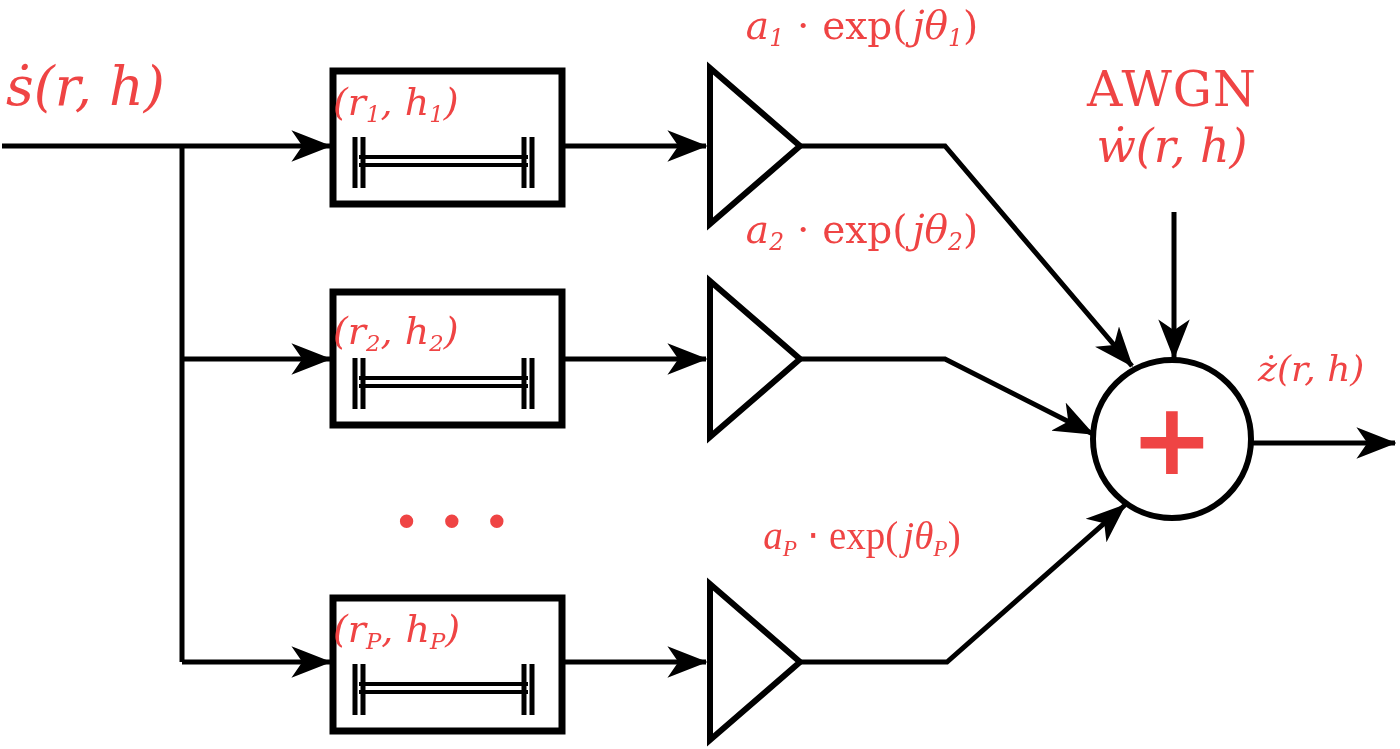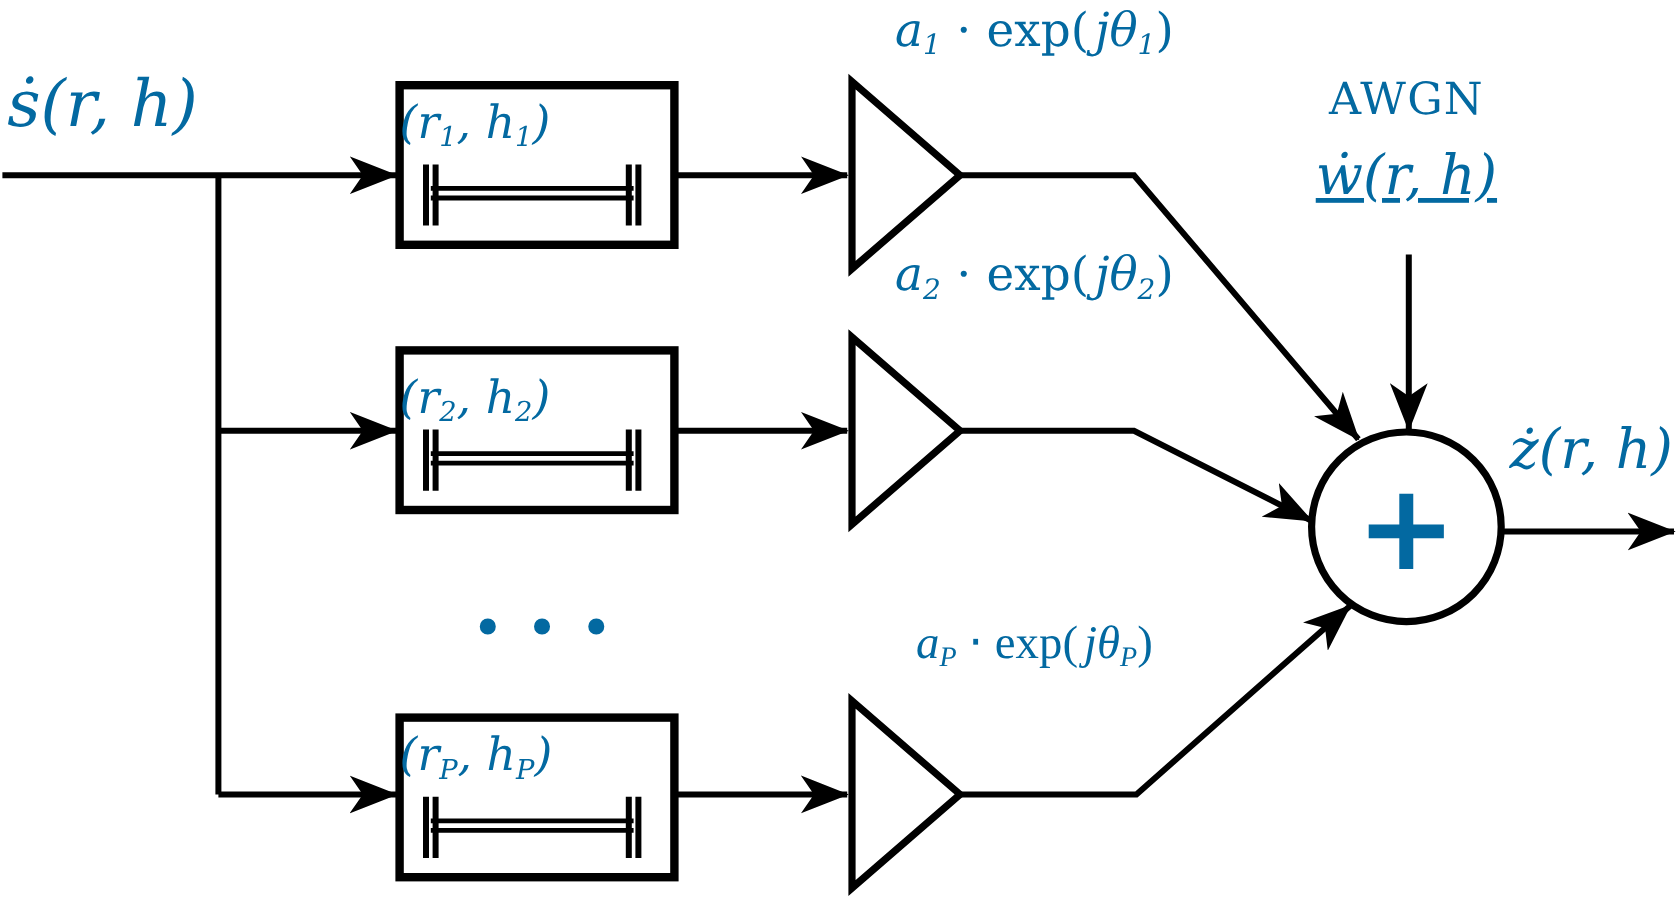--- a/index.html
+++ b/index.html
@@ -7,40 +7,40 @@
     position: relative;
     width: 1400px;
     height: 749px;
     background: #ffffff;
     overflow: hidden;
     font-family: "DejaVu Serif", "Liberation Serif", serif;
   }
   .canvas svg { position: absolute; left: 0; top: 0; }
   .lbl {
     position: absolute;
-    color: #0369a1;
+    color: #ef4444;
     font-style: italic;
     white-space: nowrap;
     line-height: 1.15;
   }
   .rm { font-style: normal; }
   .sub { font-size: 0.60em; vertical-align: -0.30em; }
   .gain-j { margin-left: 5px; }
   .input-label  { left: 6px;  top: 56px;  font-size: 54px; }
   .delay-label  { left: 333px; width: 229px; font-size: 38px; }
   .delay-label-1 { top: 81px; }
   .delay-label-2 { top: 310px; }
   .delay-label-3 { top: 608px; }
   .gain-label   { left: 702px; width: 320px; text-align: center; font-size: 39px; }
   .gain-label-1 { top: 4px; }
   .gain-label-2 { top: 208px; }
   .gain-label-3 { top: 514px; font-family: Liberation Serif, serif; }
-  .awgn-title   { left: 1072px; width: 200px; text-align: center; top: 62px; font-size: 37px; font-style: normal; letter-spacing: 1px; }
-  .noise-label  { left: 1072px; width: 200px; text-align: center; top: 120px; font-size: 46px; text-decoration: underline; }
-  .output-label { left: 1258px; top: 348px; font-size: 46px; }
+  .awgn-title   { left: 1072px; width: 200px; text-align: center; top: 62px; font-size: 49px; font-style: normal; letter-spacing: 1px; }
+  .noise-label  { left: 1072px; width: 200px; text-align: center; top: 120px; font-size: 46px; }
+  .output-label { left: 1258px; top: 348px; font-size: 36px; }
   .ellipsis {
     left: 393px; top: 497px; width: 130px; text-align: center;
     font-size: 46px; letter-spacing: 18px; font-style: normal;
     font-family: "DejaVu Sans", sans-serif;
   }
   .plus-sign {
     left: 1112px; top: 374px; width: 120px; height: 130px;
     display: flex; align-items: center; justify-content: center;
     font-family: "DejaVu Sans", sans-serif; font-style: normal;
     font-weight: bold; font-size: 100px;

